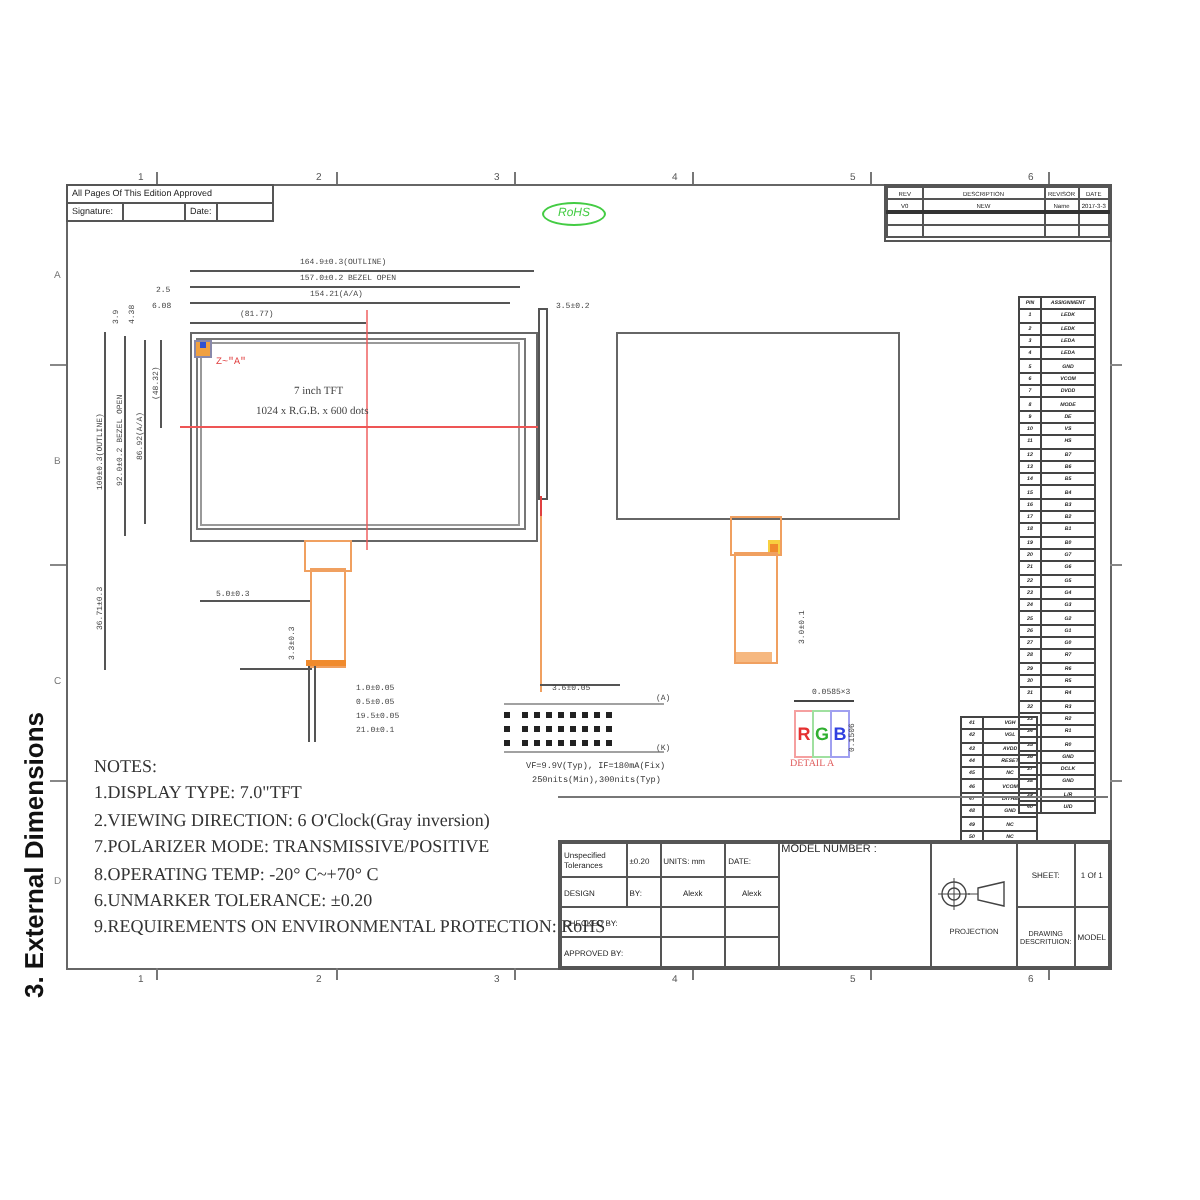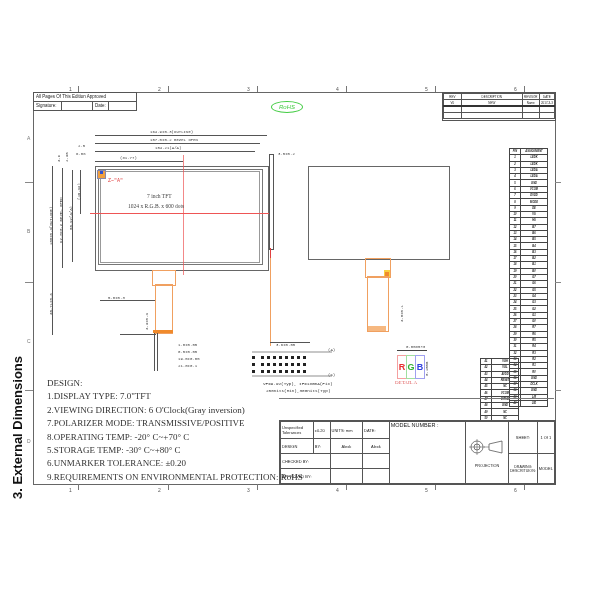--- a/index.html
+++ b/index.html
@@ -459,26 +459,25 @@
         <td style="width: 24px;">NC</td>
       </tr>
       <tr>
         <td style="width: 8px;">50</td>
         <td style="width: 24px;">NC</td>
       </tr>
     </tbody>
 </table>
 
 <div class="notes">
-  <div>DESIGN:</div>
+  <div>NOTES:</div>
   <div>1.DISPLAY TYPE:  7.0"TFT</div>
   <div>2.VIEWING DIRECTION: 6 O'Clock(Gray inversion)</div>
   <div>7.POLARIZER MODE: TRANSMISSIVE/POSITIVE</div>
   <div>8.OPERATING TEMP: -20° C~+70° C</div>
-  <div>5.STORAGE TEMP: -30° C~+80° C</div>
   <div>6.UNMARKER TOLERANCE: ±0.20</div>
   <div>9.REQUIREMENTS ON ENVIRONMENTAL PROTECTION: RoHS</div>
 </div>
 
 <div class="abs" style="left:279px;top:398px;width:275px;height:22px;border-top:1px solid #777"></div>
 <div class="titleblk">
   <table>
     <tbody>
         <tr style="height:14px">
       <td style="width:30px">Unspecified Tolerances</td>

